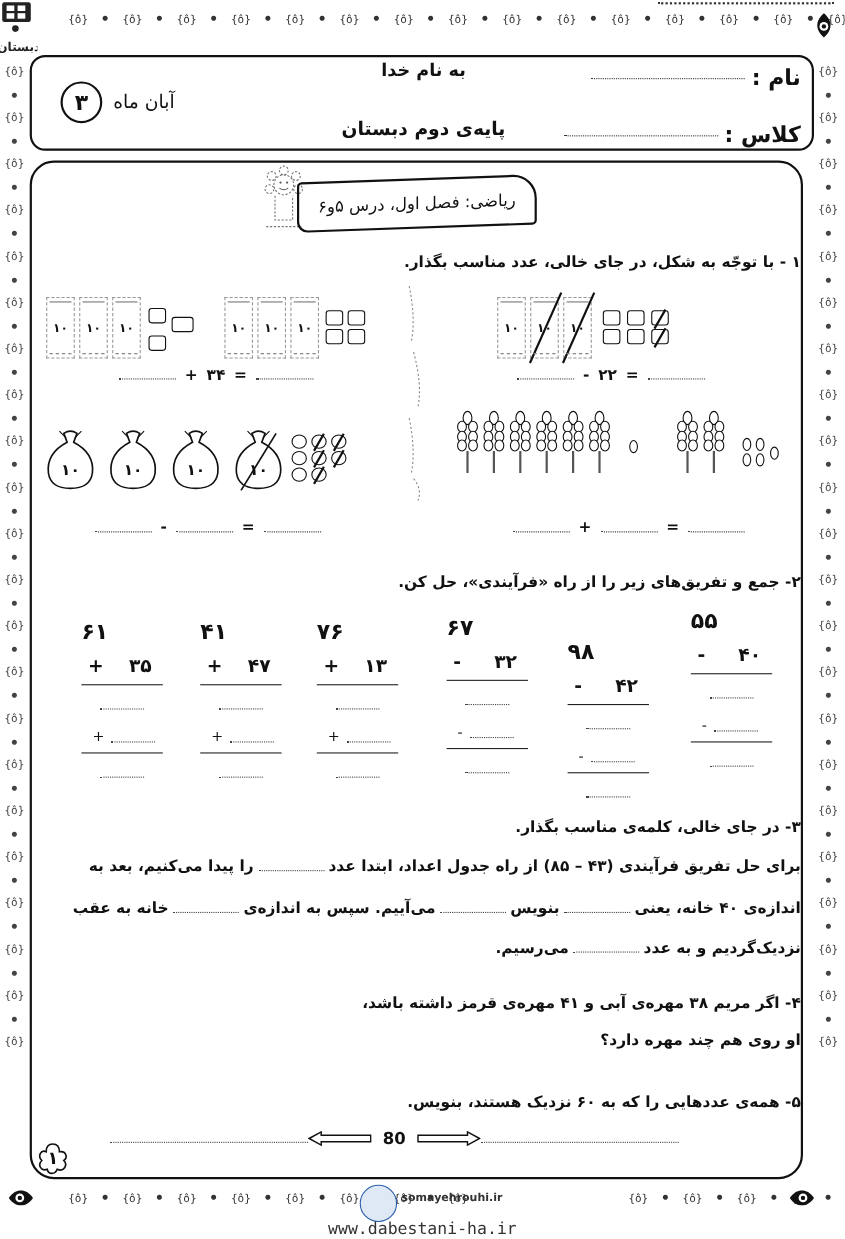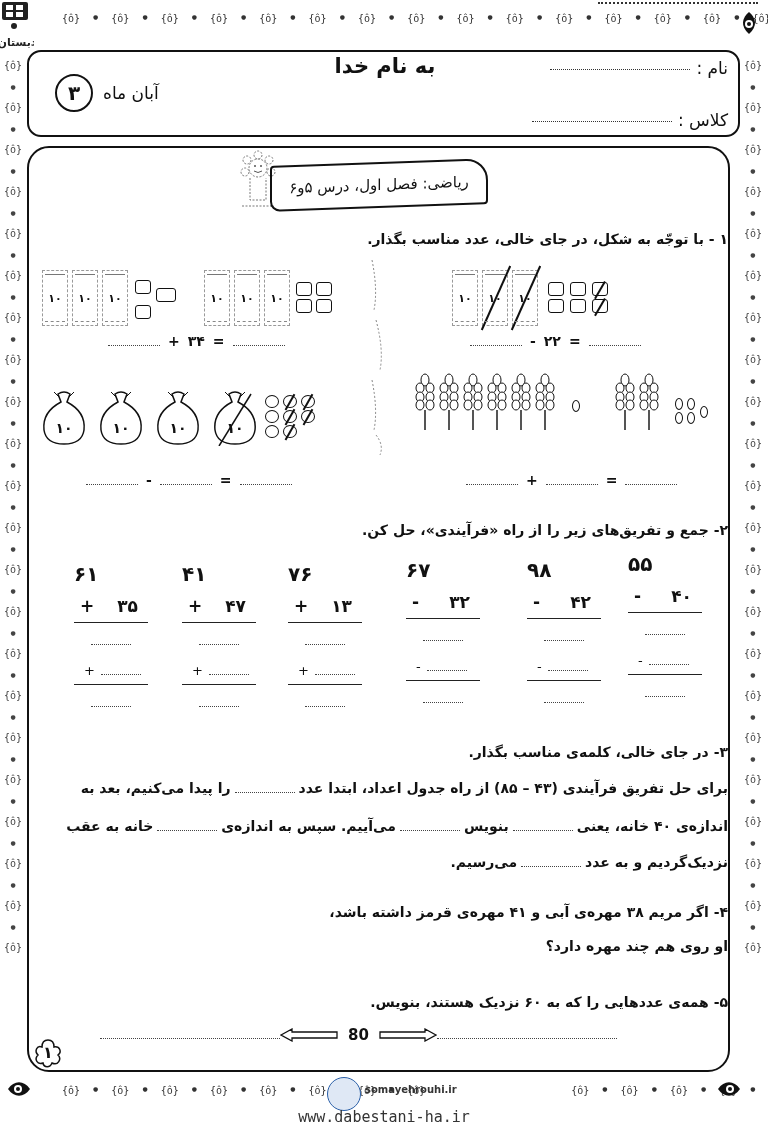--- a/index.html
+++ b/index.html
@@ -15,21 +15,21 @@
 
   .logo-top { position: absolute; left: 0; top: 0; width: 34px; height: 52px; }
   .top-url { position: absolute; right: 10px; top: 0; width: 160px; height: 4px; border-bottom: 2px dotted #333; }
   .corner-bird { position: absolute; width: 26px; height: 26px; }
 
   
   .header-box {
     position: absolute; left: 27px; top: 50px; width: 713px; height: 87px;
     border: 2.5px solid #111; border-radius: 14px;
   }
-  .header-box .field { position: absolute; right: 10px; font-weight: normal; font-size: 17px; direction: rtl; }
+  .header-box .field { position: absolute; right: 10px; font-weight: bold; font-size: 20px; direction: rtl; }
   .header-box .field .dots { display: inline-block; width: 140px; border-bottom: 1.5px dotted #333; margin-right: 6px; vertical-align: middle; }
   .header-box .center { position: absolute; width: 260px; left: 226px; text-align: center; direction: rtl; font-weight: bold; }
   .month { position: absolute; left: 26px; top: 22px; display: flex; align-items: center; gap: 10px; direction: rtl; font-size: 17px; }
   .month-circle { width: 38px; height: 38px; border: 2.5px solid #111; border-radius: 50%; display: flex; align-items: center; justify-content: center; font-weight: bold; font-size: 20px; }
 
   
   .main-frame {
     position: absolute; left: 27px; top: 146px; width: 703px; height: 926px;
     border: 2.5px solid #111; border-radius: 22px;
   }
@@ -262,21 +262,22 @@
 </svg>
 
 <div class="header-box">
   <div class="field" style="top:6px;">
     <span>نام :</span><span class="dots"></span>
   </div>
   <div class="field" style="top:58px;">
     <span>کلاس :</span><span class="dots"></span>
   </div>
 
-  <div class="center" style="top:2px; font-size:21px;">به نام خدا</div>
+  <div class="center" style="top:2px; font-size:16px;">به نام خدا</div>
+  <div class="center" style="top:56px; font-size:17px;">پایه‌ی دوم دبستان</div>
 
   <div class="month">
     <span>آبان ماه</span>
     <span class="month-circle">۳</span>
   </div>
 </div>
 
 <div class="main-frame"></div>
 
 <svg class="sun-mascot" viewBox="0 0 44 60">
@@ -574,21 +575,21 @@
     </div>
   <div class="rule"></div>
   <div class="dline"></div>
   <div class="opline">
       <span>-</span>
       <span class="blank"></span>
     </div>
   <div class="rule"></div>
   <div class="dline"></div>
 </div>
-<div class="calc" style="left:516px; top:558px;margin-left:11px;">
+<div class="calc" style="left:516px; top:580px;">
   <div class="num1">۹۸</div>
   <div class="num2">
       <span>-</span>
       <span>۴۲</span>
     </div>
   <div class="rule"></div>
   <div class="dline"></div>
   <div class="opline">
       <span>-</span>
       <span class="blank"></span>

